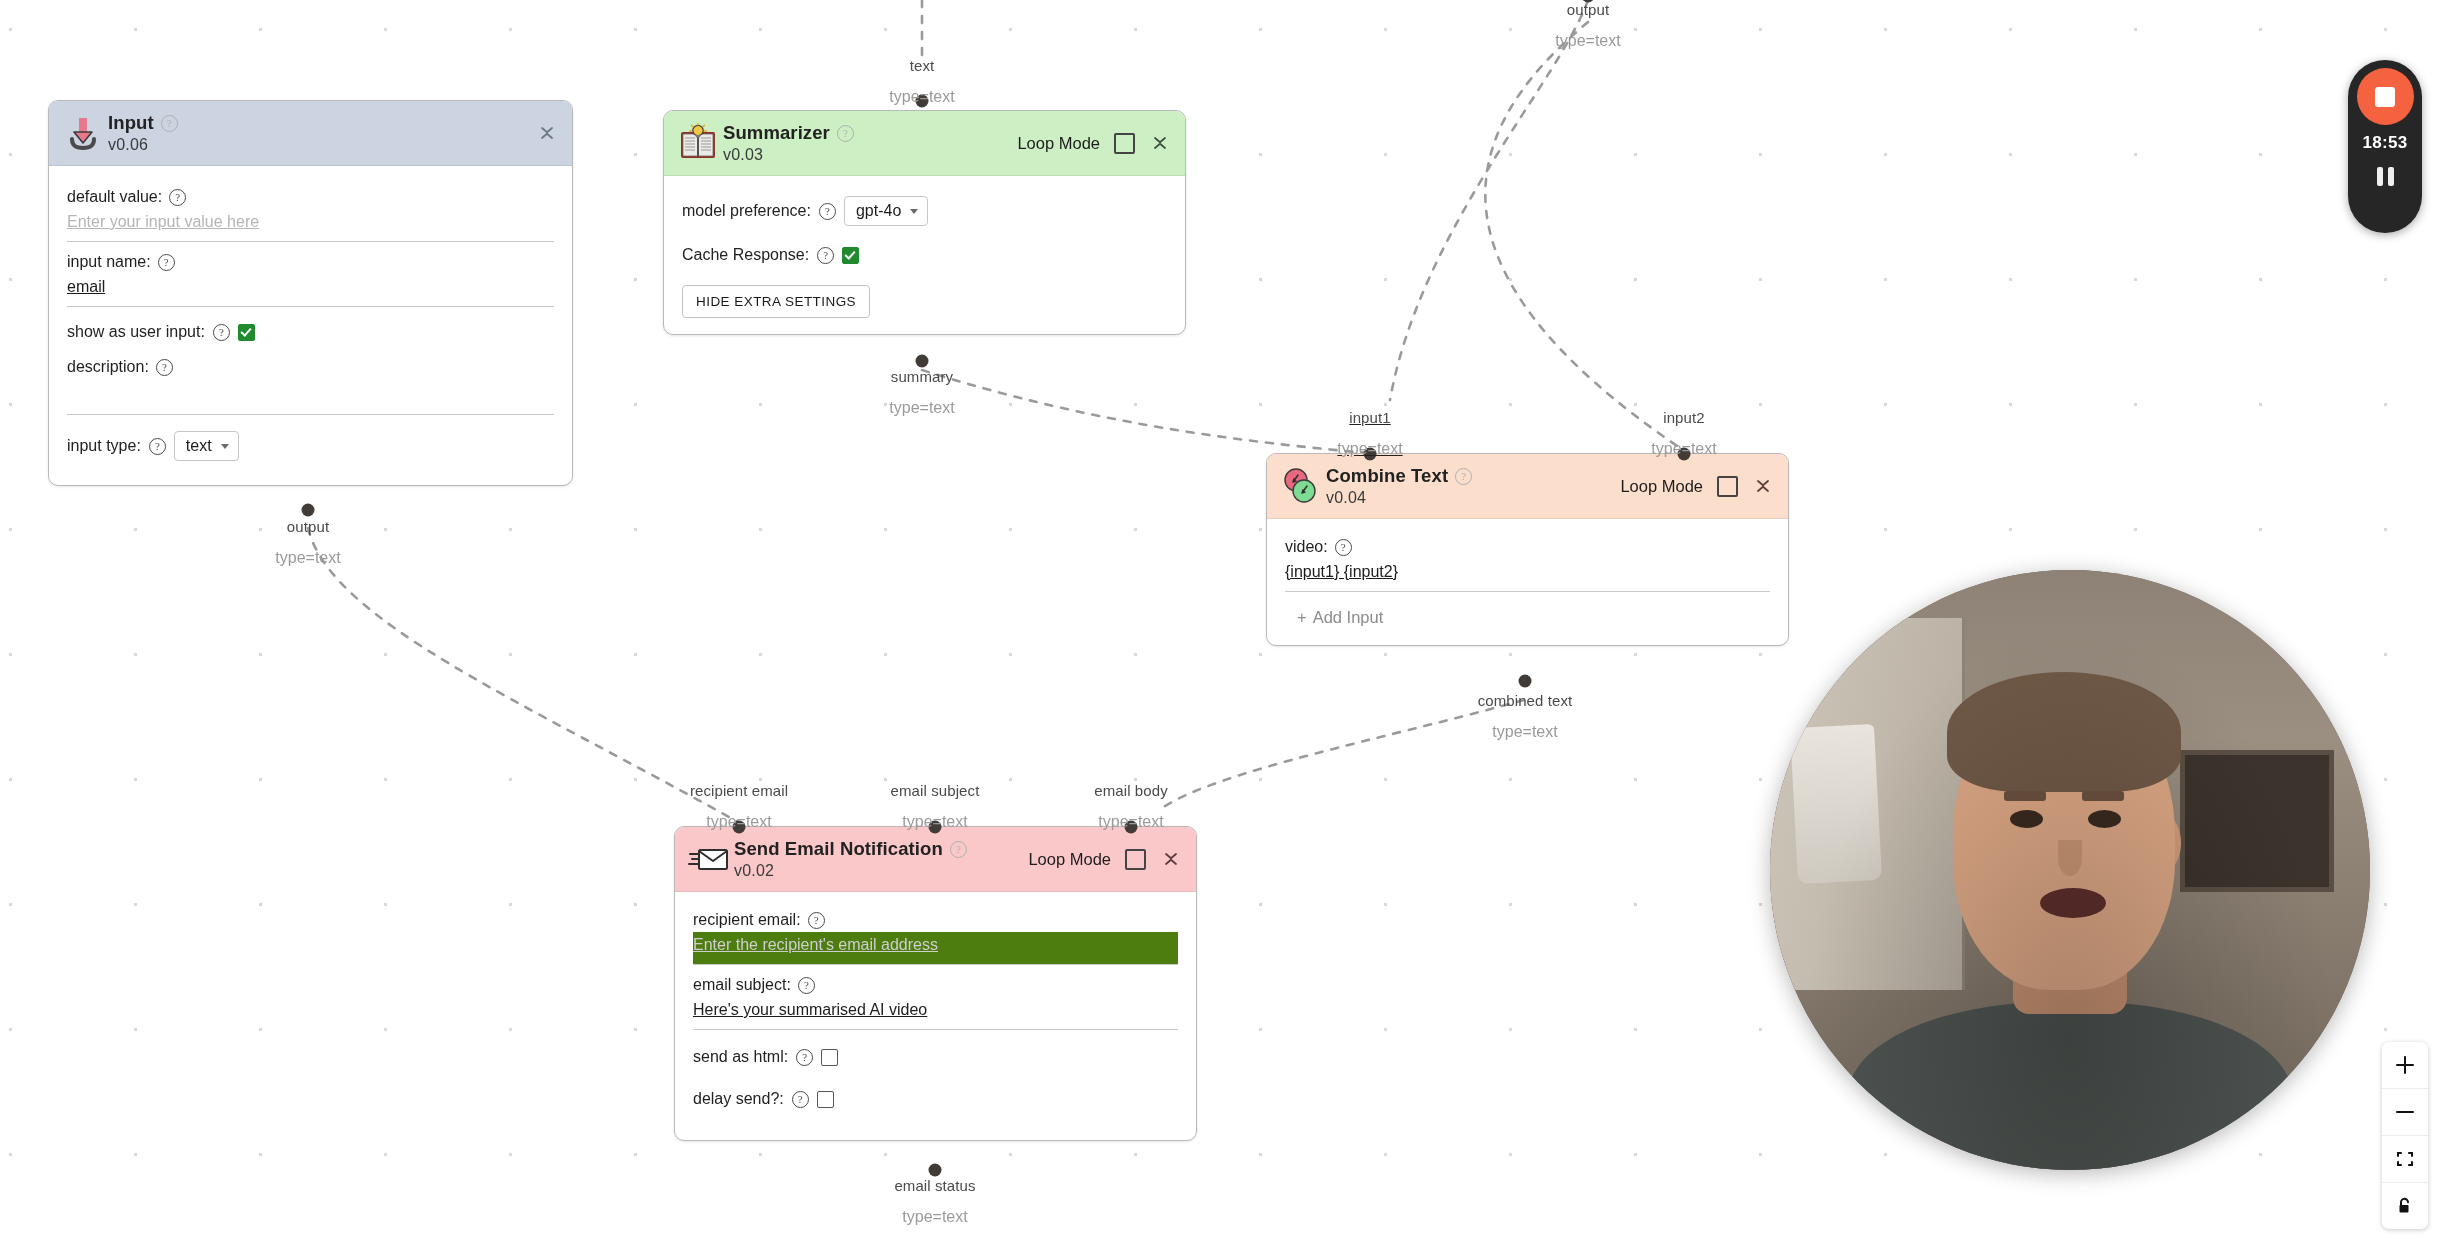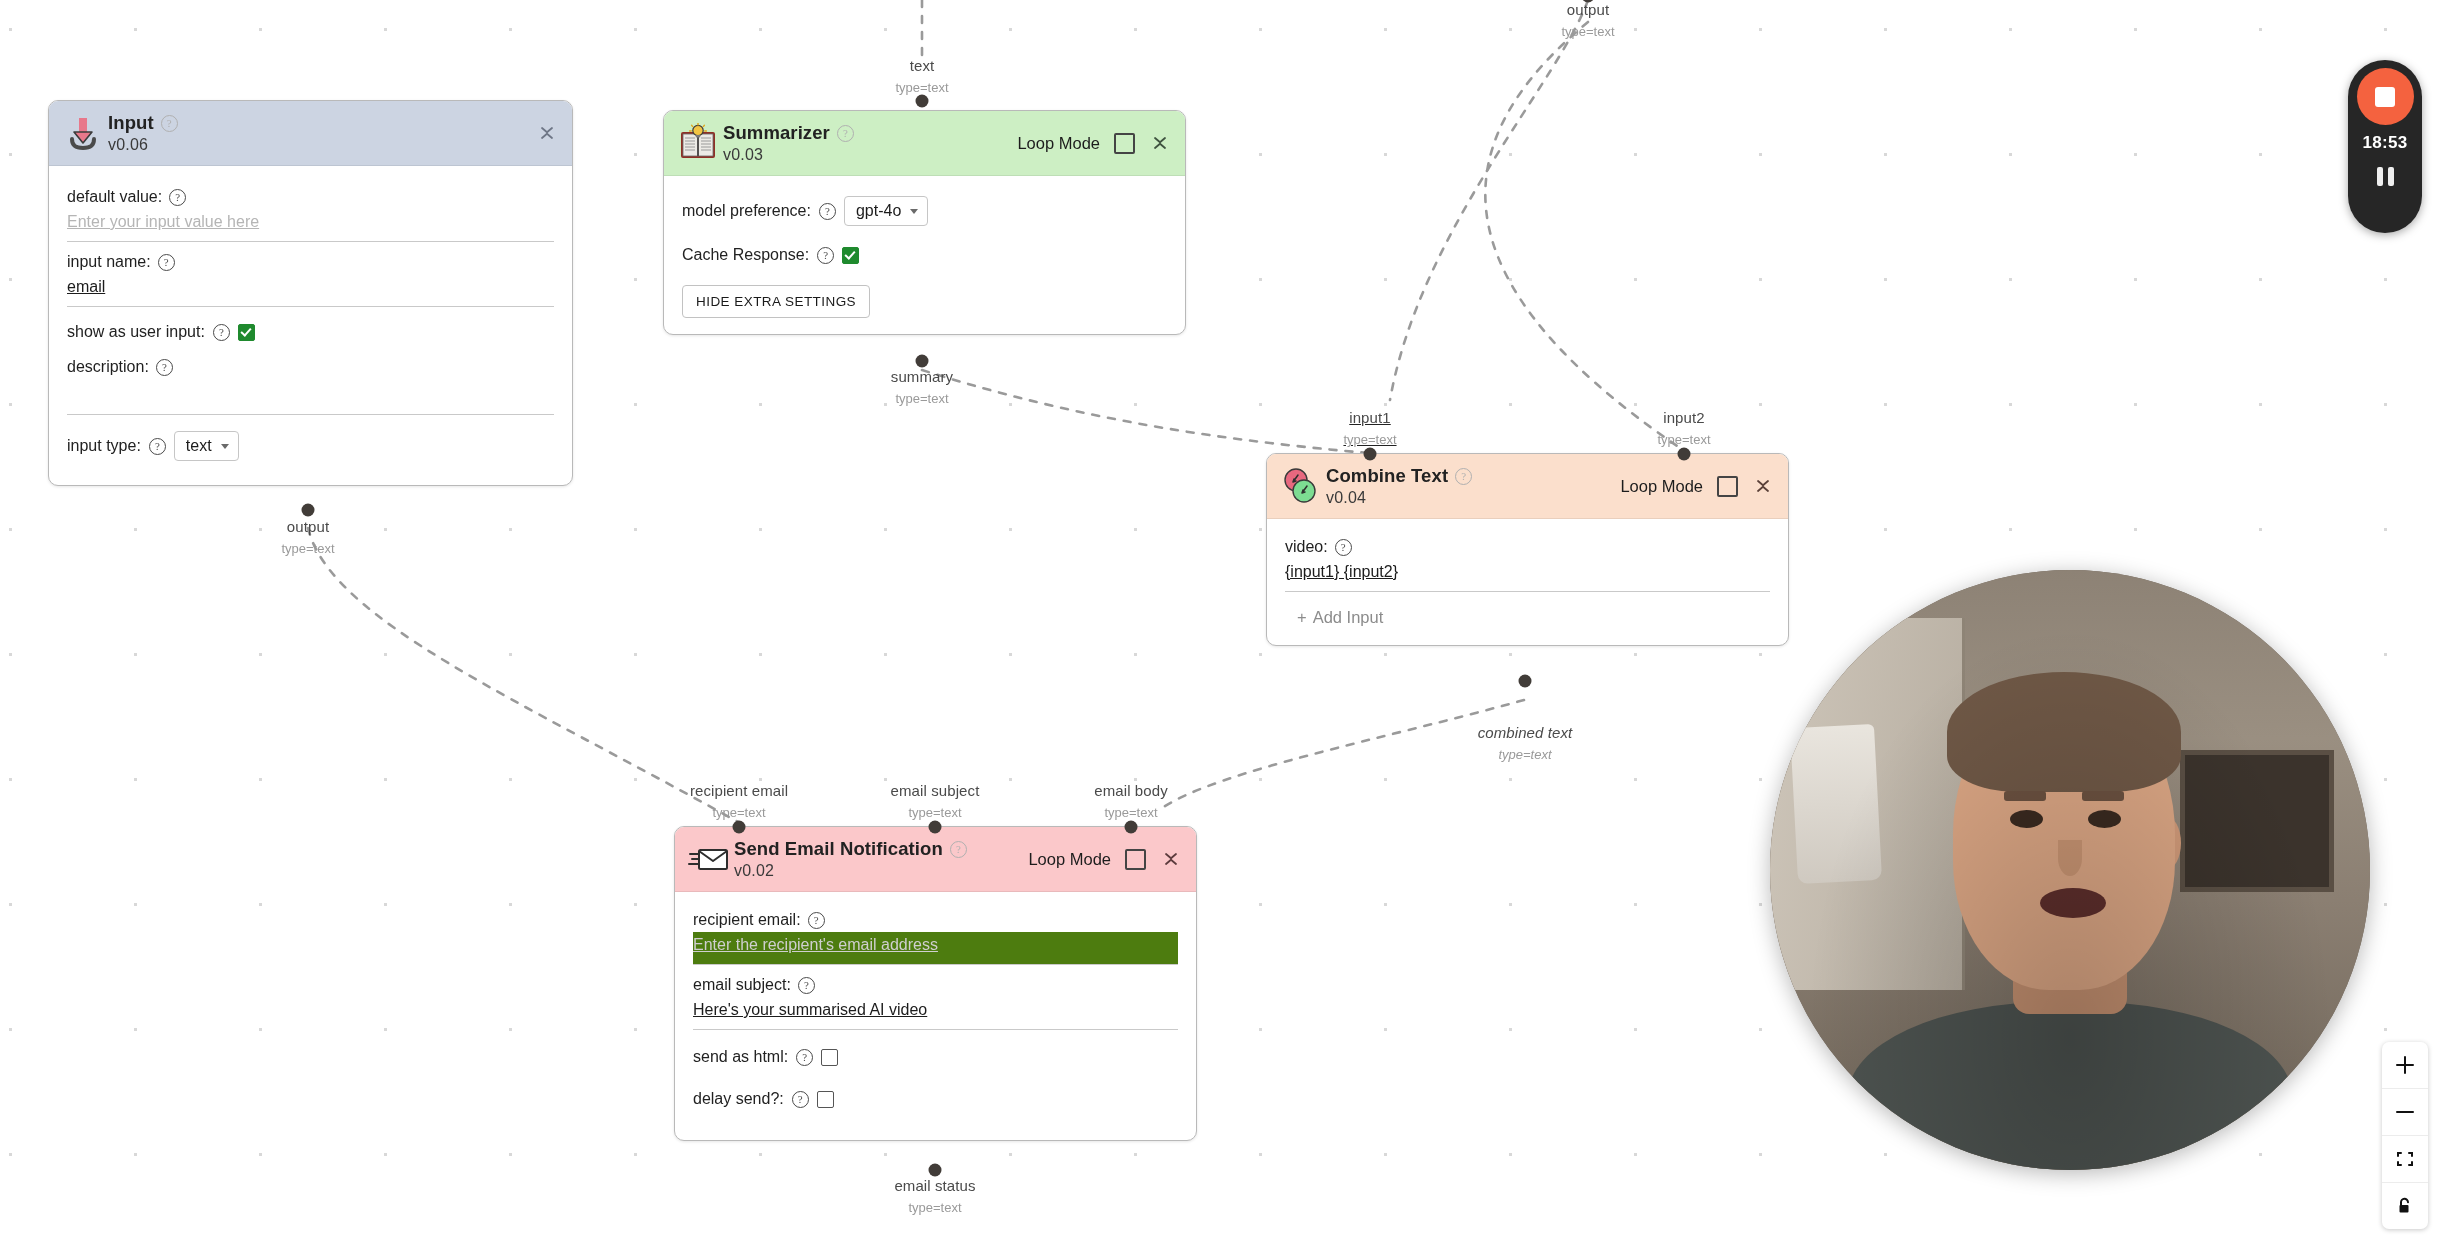--- a/index.html
+++ b/index.html
@@ -214,23 +214,23 @@
     pointer-events: none;
   }
   .port-label .pl-name {
     display: block;
     font-size: 15px;
     color: #4a4a4a;
     letter-spacing: .1px;
   }
   .port-label .pl-type {
     display: block;
-    font-size: 13px;
+    font-size: 16px;
     color: #9a9a9a;
-    margin-top: 6px;
+    margin-top: 14px;
   }
 
   
   .hdr-input     { background: #ccd4e2; }
   .hdr-summ      { background: #cdefc4; }
   .hdr-combine   { background: #fbdfcc; }
   .hdr-email     { background: #fbc8ca; }
 
   
   #recorder {
@@ -634,21 +634,21 @@
   <div class="port-label" style="left:1370px; top:409px;text-decoration:underline;">
     <span class="pl-name">input1</span>
     <span class="pl-type">type=text</span>
   </div>
   <div class="port" style="left:1684px; top:454px;"></div>
   <div class="port-label" style="left:1684px; top:409px;">
     <span class="pl-name">input2</span>
     <span class="pl-type">type=text</span>
   </div>
   <div class="port" style="left:1525px; top:681px;"></div>
-  <div class="port-label" style="left:1525px; top:724px;font-style:italic;">
+  <div class="port-label" style="left:1525px; top:692px;">
     <span class="pl-name">combined text</span>
     <span class="pl-type">type=text</span>
   </div>
 
   <div class="node" style="left:674px; top:826px; width:521px;">
     <div class="node-header hdr-email">
       <div class="node-icon">
         <svg width="42" height="42" viewBox="0 0 42 42">
           <rect x="11" y="12" width="28" height="19" rx="1.5" fill="#fff" stroke="#2e2e2e" stroke-width="2"></rect>
           <path d="M11 13 L25 23 L39 13" fill="none" stroke="#2e2e2e" stroke-width="2" stroke-linejoin="round"></path>

